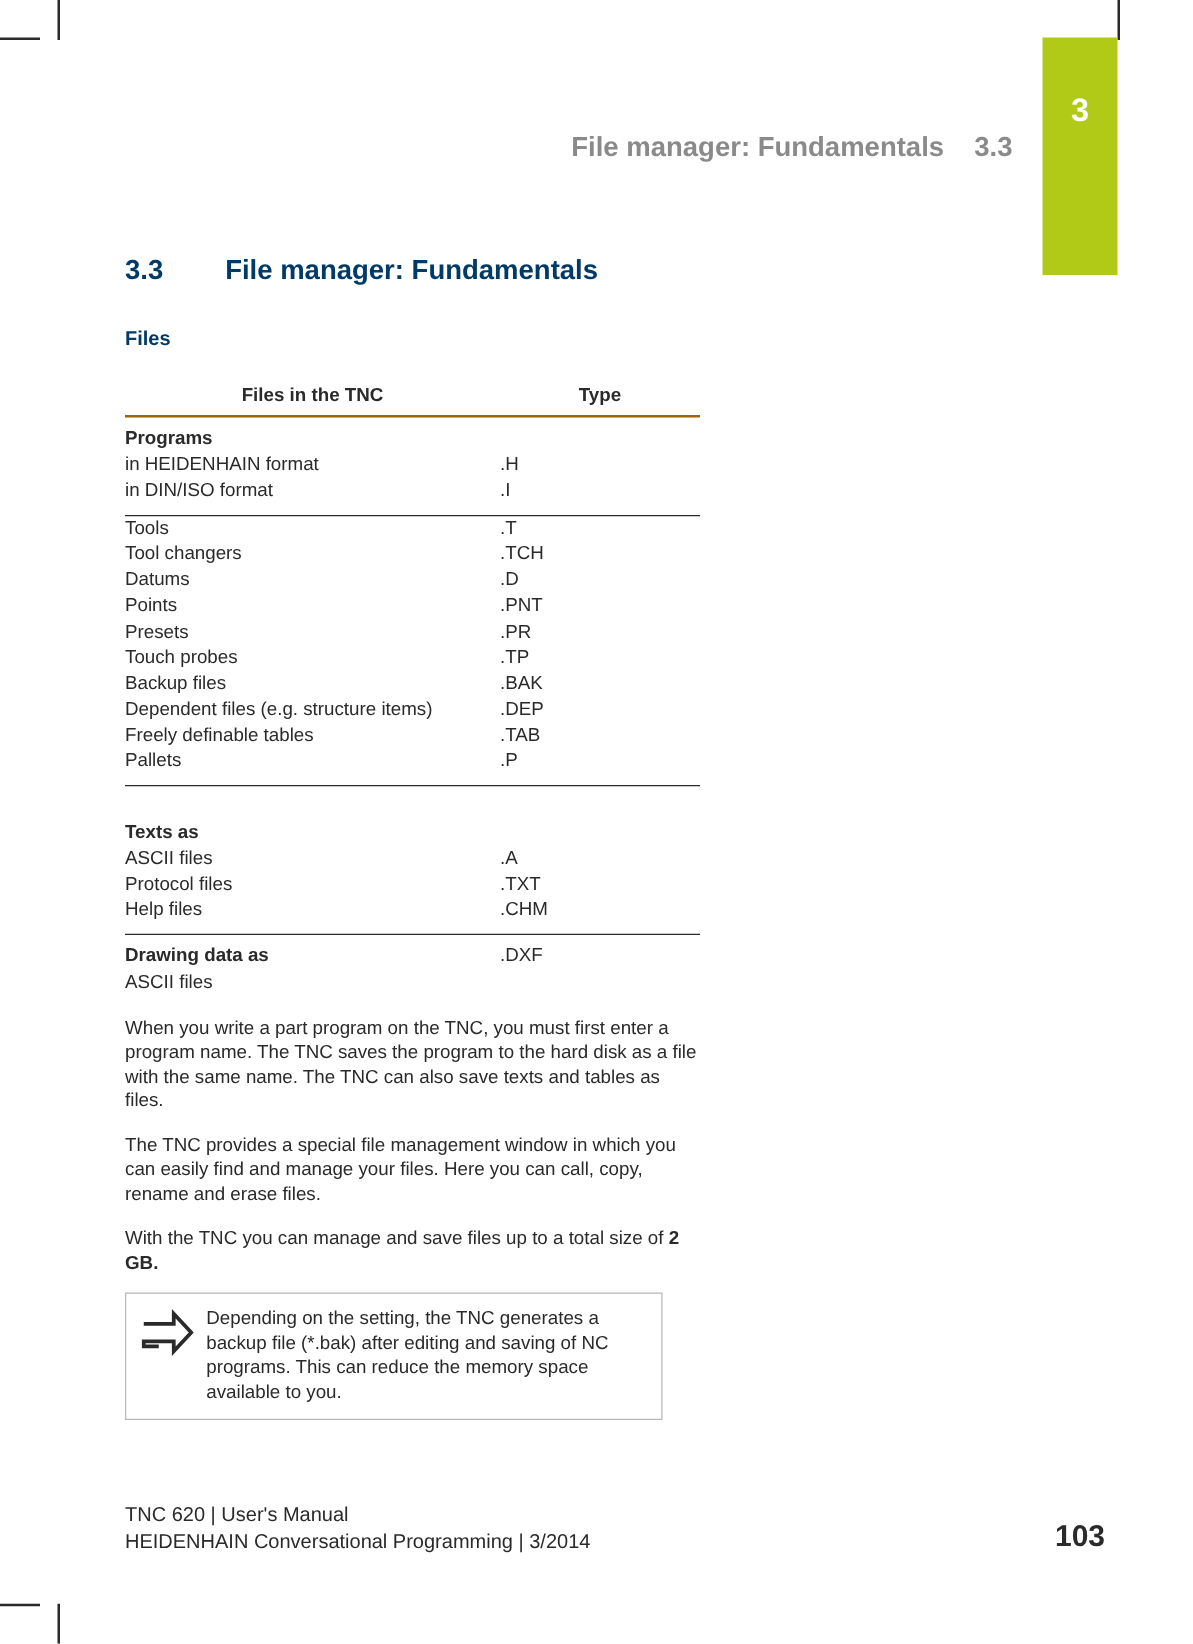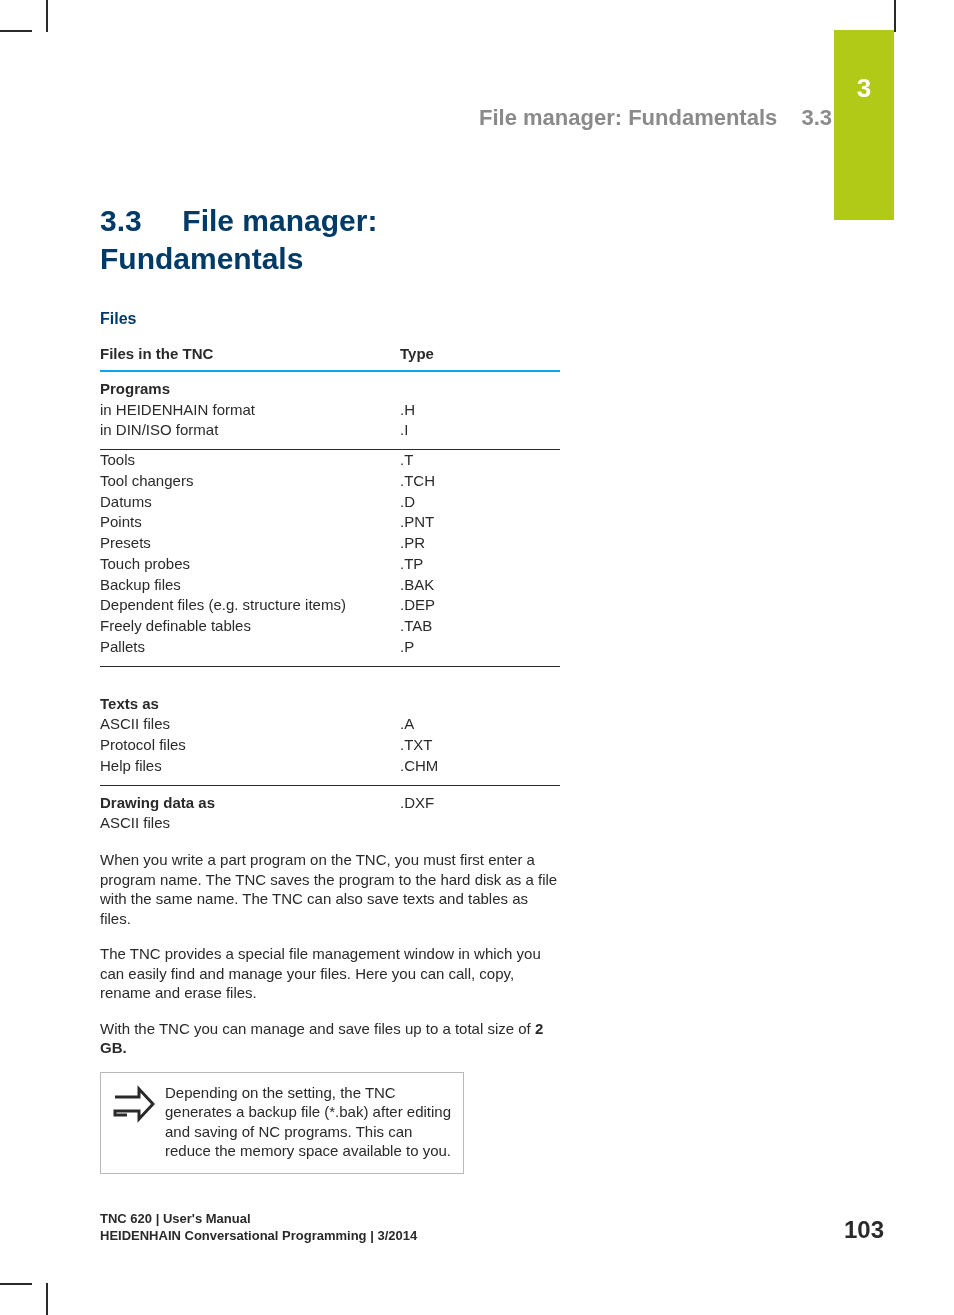--- a/index.html
+++ b/index.html
@@ -60,60 +60,60 @@
     font-size: 26px;
     text-align: center;
     box-sizing: border-box;
     padding-top: 42px;
   }
 
   .running-head {
     position: absolute;
     top: 104px;
     left: 100px;
-    right: 122px;
+    right: 144px;
     text-align: right;
     color: #8a8a8a;
     font-weight: 700;
     font-size: 22px;
   }
   .running-head .num { margin-left: 18px; }
 
   .content {
     position: absolute;
     left: 100px;
     top: 202px;
     width: 460px;
   }
 
   .sec-head {
     color: #003a66;
     font-weight: 700;
-    font-size: 30px;
+    font-size: 22px;
     margin-bottom: 32px;
   }
   .sec-head .num { display:inline-block; width: 74px; }
 
   .sub-head {
     color: #003a66;
     font-weight: 700;
     font-size: 16px;
-    margin-bottom: 10px;
+    margin-bottom: 20px;
   }
 
   table.file-table {
     width: 460px;
     border-collapse: collapse;
     font-size: 15px;
   }
   table.file-table th {
-    text-align: left;
+    text-align: center;
     font-weight: 700;
     padding: 6px 0 6px 0;
-    border-bottom: 2px solid #0ea5e9;
+    border-bottom: 2px solid #a16207;
   }
   table.file-table th.col-name { width: 300px; }
   table.file-table td {
     padding: 1px 0;
     vertical-align: top;
   }
   table.file-table tr.section-lead td {
     padding-top: 8px;
   }
   table.file-table tr.section-lead td.lead {
@@ -129,21 +129,21 @@
   .para {
     margin-top: 16px;
     font-size: 15px;
     line-height: 1.3;
     width: 460px;
   }
   .para .bold { font-weight: 700; }
 
   .note-box {
     margin-top: 14px;
-    width: 364px;
+    width: 430px;
     border: 1px solid #b8b8b8;
     display: flex;
     padding: 10px 12px 12px 10px;
     box-sizing: border-box;
     justify-content: space-between;
   }
   .note-icon {
     width: 54px;
     flex: 0 0 54px;
     padding-top: 2px;
@@ -151,24 +151,23 @@
   .note-text {
     font-size: 15px;
     line-height: 1.3;
   }
   .note-icon svg { width: 44px; height: 38px; }
 
   .footer {
     position: absolute;
     left: 100px;
     bottom: 70px;
-    font-size: 13px;
+    font-size: 16px;
     color: #2a2a2a;
     line-height: 1.35;
-    font-weight: bold;
   }
   .page-num {
     position: absolute;
     right: 70px;
     bottom: 70px;
     font-weight: 700;
     font-size: 24px;
   }
 </style>
 </head>

